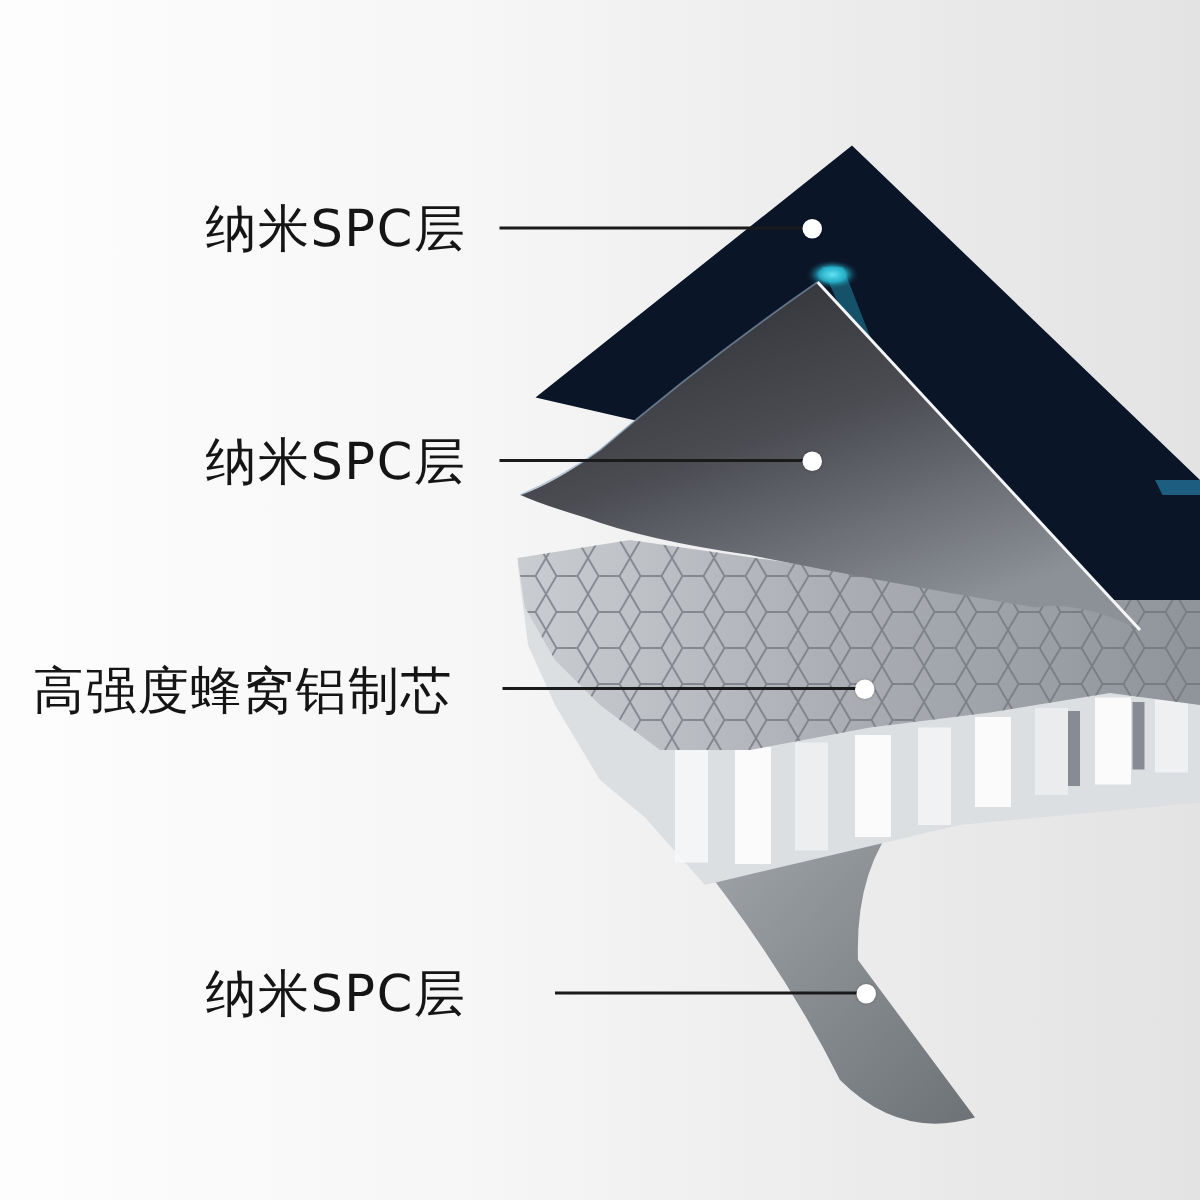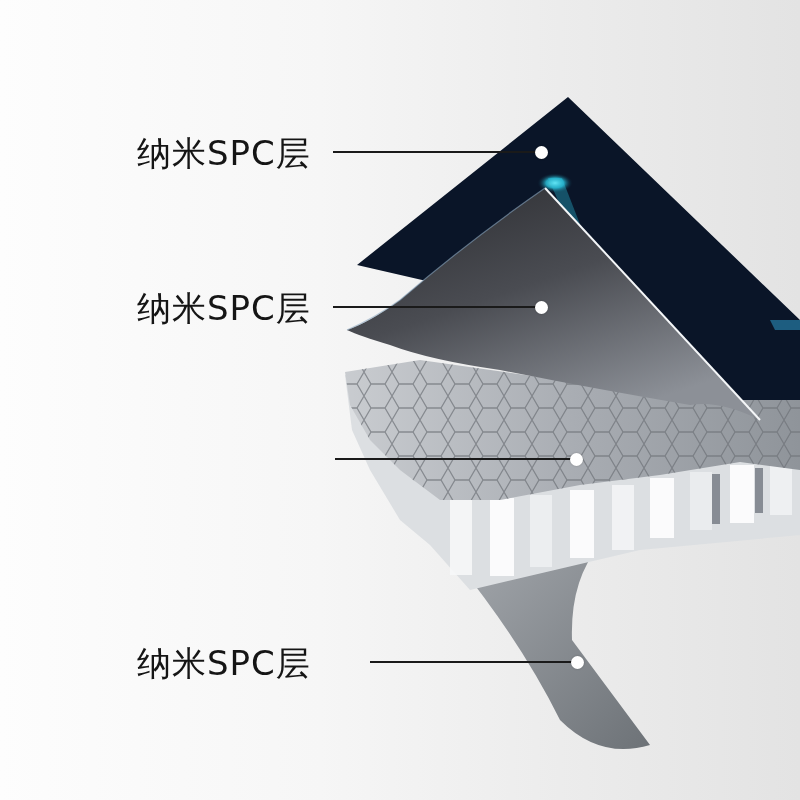--- a/index.html
+++ b/index.html
@@ -81,20 +81,21 @@
   </svg>
 
   <div class="label" style="left:137px; top:136px;">纳米SPC层</div>
   <div class="leader" style="left:333px; top:151px; width:206px;"></div>
   <div class="dot" style="left:535px; top:146px;"></div>
 
   <div class="label" style="left:137px; top:291px;">纳米SPC层</div>
   <div class="leader" style="left:333px; top:306px; width:206px;"></div>
   <div class="dot" style="left:535px; top:301px;"></div>
 
+  <div class="label" style="left:22px; top:444px;">高强度蜂窝铝制芯</div>
   <div class="leader" style="left:335px; top:458px; width:238px;"></div>
   <div class="dot" style="left:570px; top:453px;"></div>
 
   <div class="label" style="left:137px; top:646px;">纳米SPC层</div>
   <div class="leader" style="left:370px; top:661px; width:204px;"></div>
   <div class="dot" style="left:571px; top:656px;"></div>
 
 </div>
 
 </body></html>

